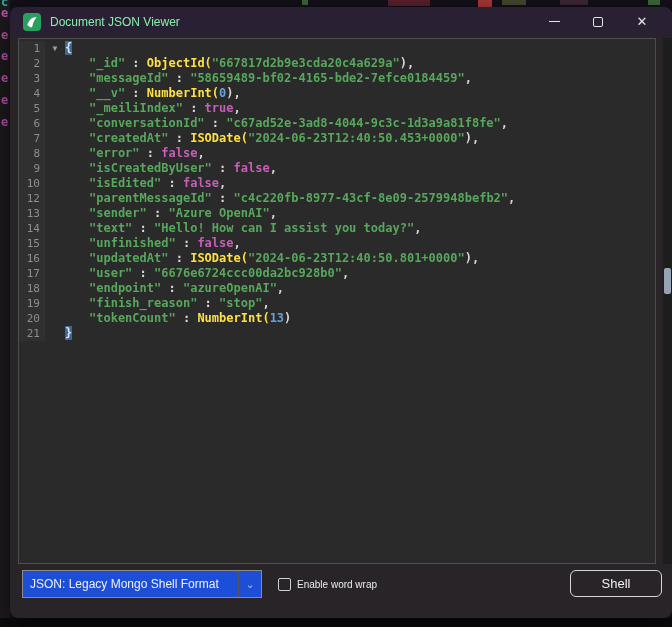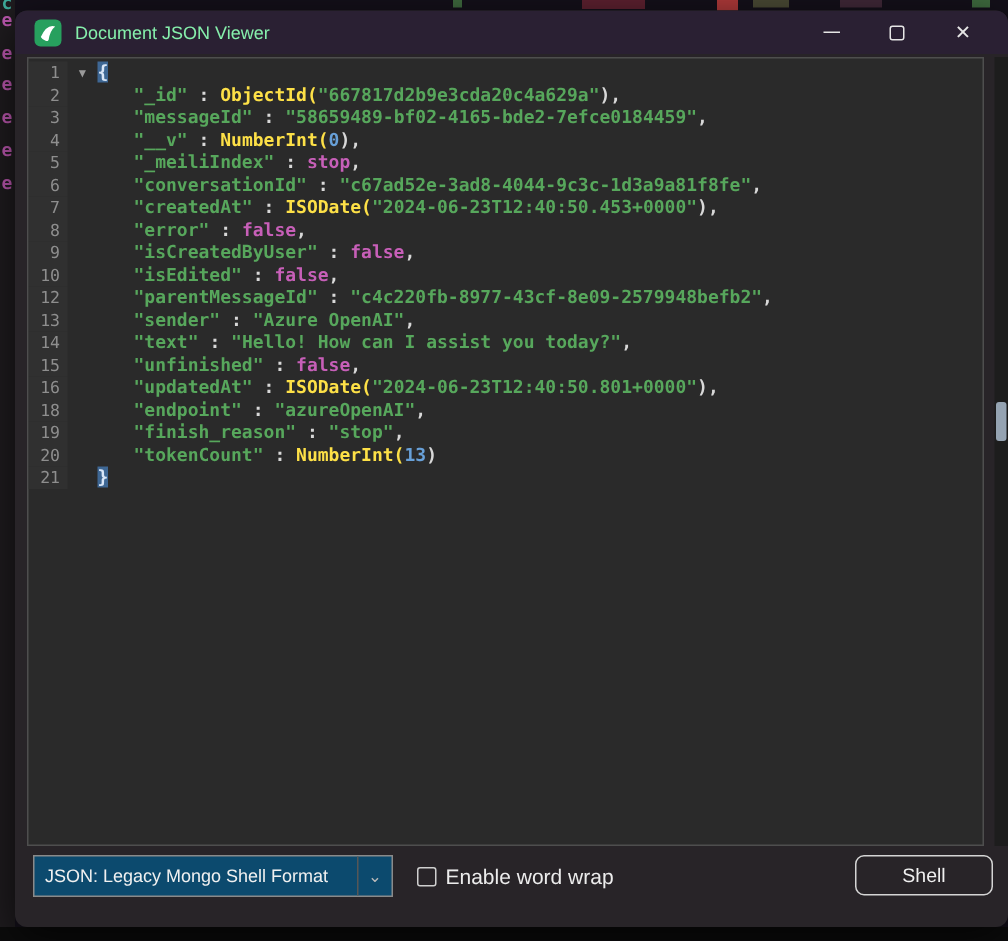--- a/index.html
+++ b/index.html
@@ -52,28 +52,28 @@
   .tok-bool { color:#c75fb8; }
   .tok-num  { color:#68a0d8; }
   .tok-brace{ color:#d9e6f7; background:#3e6794; }
   
   #scroll-track { position:absolute; left:653px; top:31px; width:9px; height:526px; background:#1d1d1d; }
   #scroll-thumb { position:absolute; left:1px; width:7px; border-radius:2px; background:#95a3b2; }
   
   #footer { position:absolute; left:0; bottom:0; width:100%; height:54px; }
   #format-dropdown {
     position:absolute; left:12px; top:6px; width:240px; height:28px;
-    background:#0c4a6e; border:1px solid #8a8a8a;
+    background:#1d4ed8; border:1px solid #8a8a8a;
     display:flex; align-items:center; color:#f0f0f0; font-size:12px;
   }
   #format-dropdown .dd-label { padding-left:7px; flex:1; white-space:nowrap; overflow:hidden; }
   #format-dropdown .dd-chev { width:23px; height:100%; border-left:1px solid #565656; display:flex; align-items:center; justify-content:center; color:#b8b8b8; font-size:11px; }
   #wordwrap { position:absolute; left:268px; top:6px; height:28px; display:flex; align-items:center; }
   #wordwrap .box { width:13px; height:13px; border:1px solid #cfcfcf; border-radius:2px; background:transparent; }
-  #wordwrap .lbl { margin-left:6px; color:#ececec; font-size:14px; }
+  #wordwrap .lbl { margin-left:6px; color:#ececec; font-size:10px; }
   #close-btn {
     position:absolute; right:10px; top:6px; width:92px; height:27px;
     border:1px solid #d5d5d5; border-radius:6px; background:transparent;
     color:#f0f0f0; font-size:13px; font-family:"Liberation Sans", sans-serif;
     display:flex; align-items:center; justify-content:center;
   }
 </style>
 </head>
 <body>
 
@@ -121,31 +121,32 @@
           </div>
       </div>
     </div>
 
     <div id="editor">
       <div id="code-lines">
           <div class="code-line"><span class="ln">1</span><span class="fold">▼</span><span class="code"><span class="tok-brace">{</span></span></div>
           <div class="code-line"><span class="ln">2</span><span class="fold"></span><span class="code ind"><span class="tok-key">"_id"</span><span class="tok-punct"> : </span><span class="tok-func">ObjectId(</span><span class="tok-str">"667817d2b9e3cda20c4a629a"</span><span class="tok-punct">),</span></span></div>
           <div class="code-line"><span class="ln">3</span><span class="fold"></span><span class="code ind"><span class="tok-key">"messageId"</span><span class="tok-punct"> : </span><span class="tok-str">"58659489-bf02-4165-bde2-7efce0184459"</span><span class="tok-punct">,</span></span></div>
           <div class="code-line"><span class="ln">4</span><span class="fold"></span><span class="code ind"><span class="tok-key">"__v"</span><span class="tok-punct"> : </span><span class="tok-func">NumberInt(</span><span class="tok-num">0</span><span class="tok-punct">),</span></span></div>
-          <div class="code-line"><span class="ln">5</span><span class="fold"></span><span class="code ind"><span class="tok-key">"_meiliIndex"</span><span class="tok-punct"> : </span><span class="tok-bool">stop</span><span class="tok-punct">,</span></span></div>
+          <div class="code-line"><span class="ln">5</span><span class="fold"></span><span class="code ind"><span class="tok-key">"_meiliIndex"</span><span class="tok-punct"> : </span><span class="tok-bool">true</span><span class="tok-punct">,</span></span></div>
           <div class="code-line"><span class="ln">6</span><span class="fold"></span><span class="code ind"><span class="tok-key">"conversationId"</span><span class="tok-punct"> : </span><span class="tok-str">"c67ad52e-3ad8-4044-9c3c-1d3a9a81f8fe"</span><span class="tok-punct">,</span></span></div>
           <div class="code-line"><span class="ln">7</span><span class="fold"></span><span class="code ind"><span class="tok-key">"createdAt"</span><span class="tok-punct"> : </span><span class="tok-func">ISODate(</span><span class="tok-str">"2024-06-23T12:40:50.453+0000"</span><span class="tok-punct">),</span></span></div>
           <div class="code-line"><span class="ln">8</span><span class="fold"></span><span class="code ind"><span class="tok-key">"error"</span><span class="tok-punct"> : </span><span class="tok-bool">false</span><span class="tok-punct">,</span></span></div>
           <div class="code-line"><span class="ln">9</span><span class="fold"></span><span class="code ind"><span class="tok-key">"isCreatedByUser"</span><span class="tok-punct"> : </span><span class="tok-bool">false</span><span class="tok-punct">,</span></span></div>
           <div class="code-line"><span class="ln">10</span><span class="fold"></span><span class="code ind"><span class="tok-key">"isEdited"</span><span class="tok-punct"> : </span><span class="tok-bool">false</span><span class="tok-punct">,</span></span></div>
           <div class="code-line"><span class="ln">12</span><span class="fold"></span><span class="code ind"><span class="tok-key">"parentMessageId"</span><span class="tok-punct"> : </span><span class="tok-str">"c4c220fb-8977-43cf-8e09-2579948befb2"</span><span class="tok-punct">,</span></span></div>
           <div class="code-line"><span class="ln">13</span><span class="fold"></span><span class="code ind"><span class="tok-key">"sender"</span><span class="tok-punct"> : </span><span class="tok-str">"Azure OpenAI"</span><span class="tok-punct">,</span></span></div>
           <div class="code-line"><span class="ln">14</span><span class="fold"></span><span class="code ind"><span class="tok-key">"text"</span><span class="tok-punct"> : </span><span class="tok-str">"Hello! How can I assist you today?"</span><span class="tok-punct">,</span></span></div>
           <div class="code-line"><span class="ln">15</span><span class="fold"></span><span class="code ind"><span class="tok-key">"unfinished"</span><span class="tok-punct"> : </span><span class="tok-bool">false</span><span class="tok-punct">,</span></span></div>
           <div class="code-line"><span class="ln">16</span><span class="fold"></span><span class="code ind"><span class="tok-key">"updatedAt"</span><span class="tok-punct"> : </span><span class="tok-func">ISODate(</span><span class="tok-str">"2024-06-23T12:40:50.801+0000"</span><span class="tok-punct">),</span></span></div>
+          <div class="code-line"><span class="ln">17</span><span class="fold"></span><span class="code ind"><span class="tok-key">"user"</span><span class="tok-punct"> : </span><span class="tok-str">"6676e6724ccc00da2bc928b0"</span><span class="tok-punct">,</span></span></div>
           <div class="code-line"><span class="ln">18</span><span class="fold"></span><span class="code ind"><span class="tok-key">"endpoint"</span><span class="tok-punct"> : </span><span class="tok-str">"azureOpenAI"</span><span class="tok-punct">,</span></span></div>
           <div class="code-line"><span class="ln">19</span><span class="fold"></span><span class="code ind"><span class="tok-key">"finish_reason"</span><span class="tok-punct"> : </span><span class="tok-str">"stop"</span><span class="tok-punct">,</span></span></div>
           <div class="code-line"><span class="ln">20</span><span class="fold"></span><span class="code ind"><span class="tok-key">"tokenCount"</span><span class="tok-punct"> : </span><span class="tok-func">NumberInt(</span><span class="tok-num">13</span><span class="tok-punct">)</span></span></div>
           <div class="code-line"><span class="ln">21</span><span class="fold"></span><span class="code"><span class="tok-brace">}</span></span></div>
         </div>
     </div>
 
     <div id="scroll-track">
       <div id="scroll-thumb" style="top: 230px; height: 26px;"></div>
     </div>

